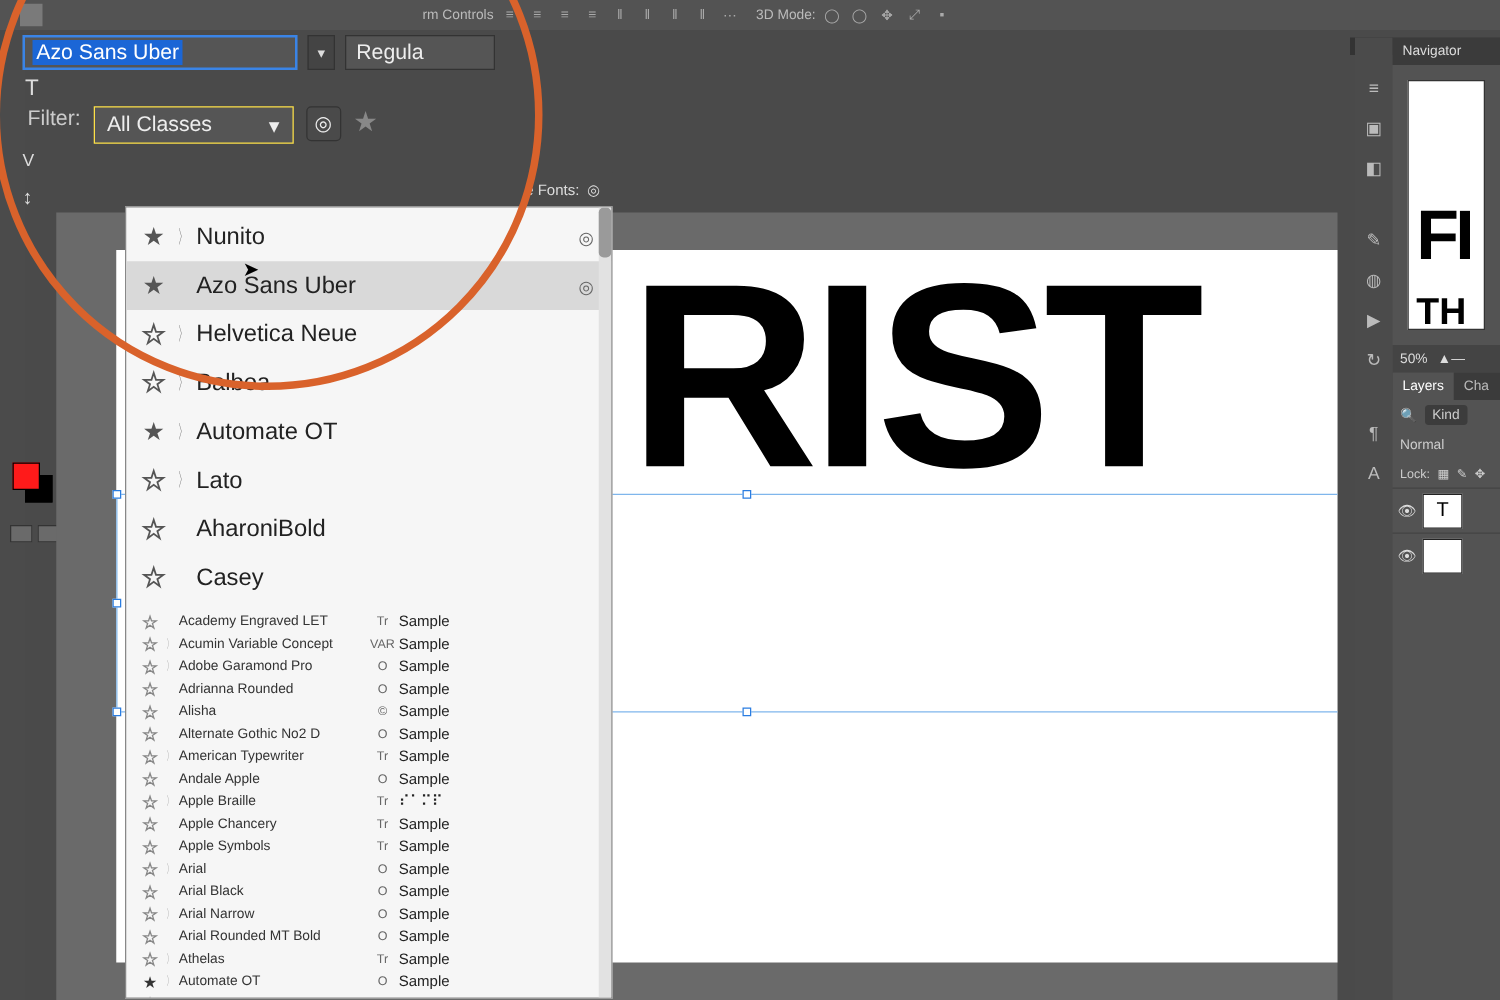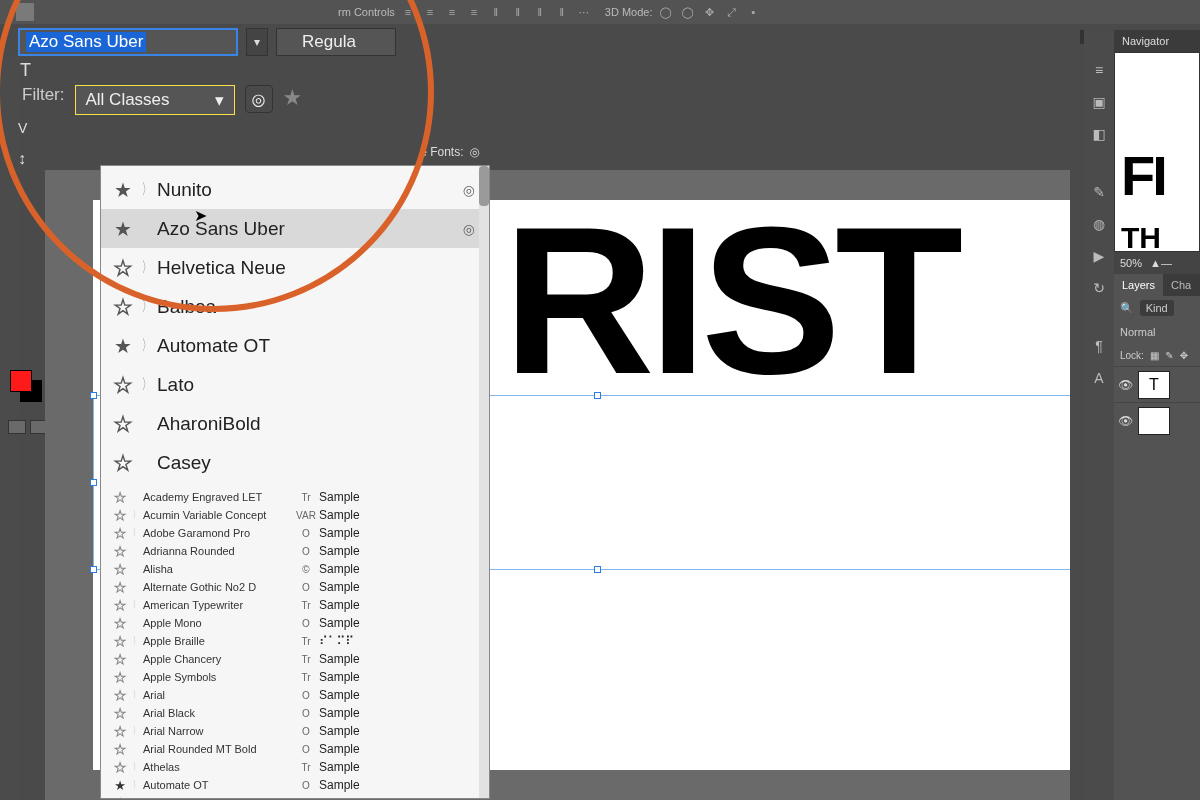--- a/index.html
+++ b/index.html
@@ -5,21 +5,21 @@
   html,body{margin:0;padding:0;width:1200px;height:800px;background:#4a4a4a;font-family:Helvetica,Arial,sans-serif;overflow:hidden;font-size:12px;color:#ddd;}
   *{box-sizing:border-box;}
   .toolbar{position:absolute;left:0;top:0;right:0;height:24px;background:#535353;display:flex;align-items:center;padding:0 16px;gap:4px;}
   .toolbar .home{width:18px;height:18px;background:#7a7a7a;}
   .toolbar .ctrls{margin-left:300px;font-size:11px;color:#bbb;}
   .toolbar .ibtn{width:18px;height:18px;display:inline-flex;align-items:center;justify-content:center;color:#aaa;font-size:11px;border:1px solid transparent;}
   .font-row{position:absolute;left:18px;top:28px;display:flex;align-items:center;gap:8px;}
   .font-select{width:220px;height:28px;background:#555;border:2px solid #3a84e6;display:flex;align-items:center;padding:0 6px;color:#fff;font-size:17px;}
   .font-select .sel{background:#1b66d6;color:#fff;padding:0 3px;}
   .dd-btn{width:22px;height:28px;background:#444;border:1px solid #333;display:flex;align-items:center;justify-content:center;}
-  .weight-select{width:120px;height:28px;background:#555;border:1px solid #333;display:flex;align-items:center;padding:0 25px;color:#eee;font-size:17px;}
+  .weight-select{width:120px;height:28px;background:#555;border:1px solid #333;display:flex;align-items:center;padding:0 8px;color:#eee;font-size:17px;}
   .filter-row{position:absolute;left:22px;top:85px;display:flex;align-items:flex-start;gap:10px;color:#ccc;font-size:17px;}
   .filter-select{width:160px;height:30px;background:#555;border:1px solid #fde047;display:flex;align-items:center;justify-content:space-between;padding:0 10px;color:#eee;font-size:17px;}
   .cc-icon{width:28px;height:28px;border:1px solid #333;border-radius:4px;display:flex;align-items:center;justify-content:center;color:#eee;font-size:16px;}
   .star-big{font-size:22px;color:#888;}
   .left-rail{position:absolute;left:0;top:56px;width:20px;bottom:0;background:#4b4b4b;}
   .swatch-stack{position:absolute;left:10px;top:370px;}
   .swatch-stack .fg{width:22px;height:22px;background:#ff1a1a;border:1px solid #000;position:relative;z-index:2;}
   .swatch-stack .bg{width:22px;height:22px;background:#000;border:1px solid #000;position:relative;left:10px;top:-12px;z-index:1;}
   .mode-icons{position:absolute;left:8px;top:420px;display:flex;gap:4px;}
   .mode-icons div{width:18px;height:14px;background:#6a6a6a;border:1px solid #333;}
@@ -56,21 +56,21 @@
   .smallrow .name{width:150px;white-space:nowrap;overflow:hidden;}
   .smallrow .type{width:26px;font-size:10px;color:#666;text-align:center;}
   .smallrow .sample{flex:1;font-size:12px;color:#222;}
   .cursor{position:absolute;left:194px;top:206px;font-size:16px;color:#000;z-index:500;pointer-events:none;}
   .circle{position:absolute;left:-6px;top:-128px;width:440px;height:440px;border:6px solid #d9622b;border-radius:50%;z-index:400;pointer-events:none;}
   .right-strip{position:absolute;right:86px;top:30px;width:30px;bottom:0;background:#4b4b4b;display:flex;flex-direction:column;align-items:center;gap:12px;padding-top:30px;color:#bbb;}
   .right-strip .ic{width:20px;height:20px;display:flex;align-items:center;justify-content:center;font-size:14px;}
   .right-strip .gap{height:14px;}
   .right-panels{position:absolute;right:0;top:30px;width:86px;bottom:0;background:#535353;}
   .nav-hdr{height:22px;background:#3b3b3b;display:flex;align-items:center;padding:0 8px;font-size:11px;color:#ddd;}
-  .nav-thumb{margin:0;background:#fff;height:200px;position:relative;overflow:hidden;border:1px solid #333;}
+  .nav-thumb{margin:12px;background:#fff;height:200px;position:relative;overflow:hidden;border:1px solid #333;}
   .nav-text{position:absolute;left:6px;top:90px;font-weight:900;font-size:56px;color:#000;font-family:Arial Black, Arial;letter-spacing:-3px;}
   .nav-text2{position:absolute;left:6px;top:168px;font-weight:900;font-size:30px;color:#000;font-family:Arial Black, Arial;}
   .zoom{height:22px;background:#444;display:flex;align-items:center;padding:0 6px;font-size:11px;color:#ddd;gap:8px;}
   .layers-tabs{height:22px;background:#3b3b3b;display:flex;align-items:center;font-size:11px;}
   .layers-tabs .tab{padding:0 8px;height:100%;display:flex;align-items:center;color:#bbb;}
   .layers-tabs .tab.active{background:#535353;color:#fff;}
   .kind-row{height:24px;display:flex;align-items:center;padding:0 6px;font-size:11px;color:#ccc;gap:6px;}
   .kind-row .pill{background:#3c3c3c;padding:2px 6px;border-radius:3px;}
   .blend-row{height:24px;display:flex;align-items:center;justify-content:space-between;padding:0 6px;font-size:11px;color:#ccc;}
   .lock-row{height:22px;display:flex;align-items:center;padding:0 6px;font-size:10px;color:#ccc;gap:6px;}
@@ -261,21 +261,21 @@
       <div class="smallrow">
         <span class="star hollow">★</span>
         <span class="chev"><span class="chev-sym">〉</span></span>
         <span class="name">American Typewriter</span>
         <span class="type">Tr</span>
         <span class="sample">Sample</span>
       </div>
       <div class="smallrow">
         <span class="star hollow">★</span>
         <span class="chev"></span>
-        <span class="name">Apple Mono</span>
+        <span class="name">Andale Apple</span>
         <span class="type">O</span>
         <span class="sample">Sample</span>
       </div>
       <div class="smallrow">
         <span class="star hollow">★</span>
         <span class="chev"><span class="chev-sym">〉</span></span>
         <span class="name">Apple Braille</span>
         <span class="type">Tr</span>
         <span class="sample">⠎⠁⠍⠏</span>
       </div>

